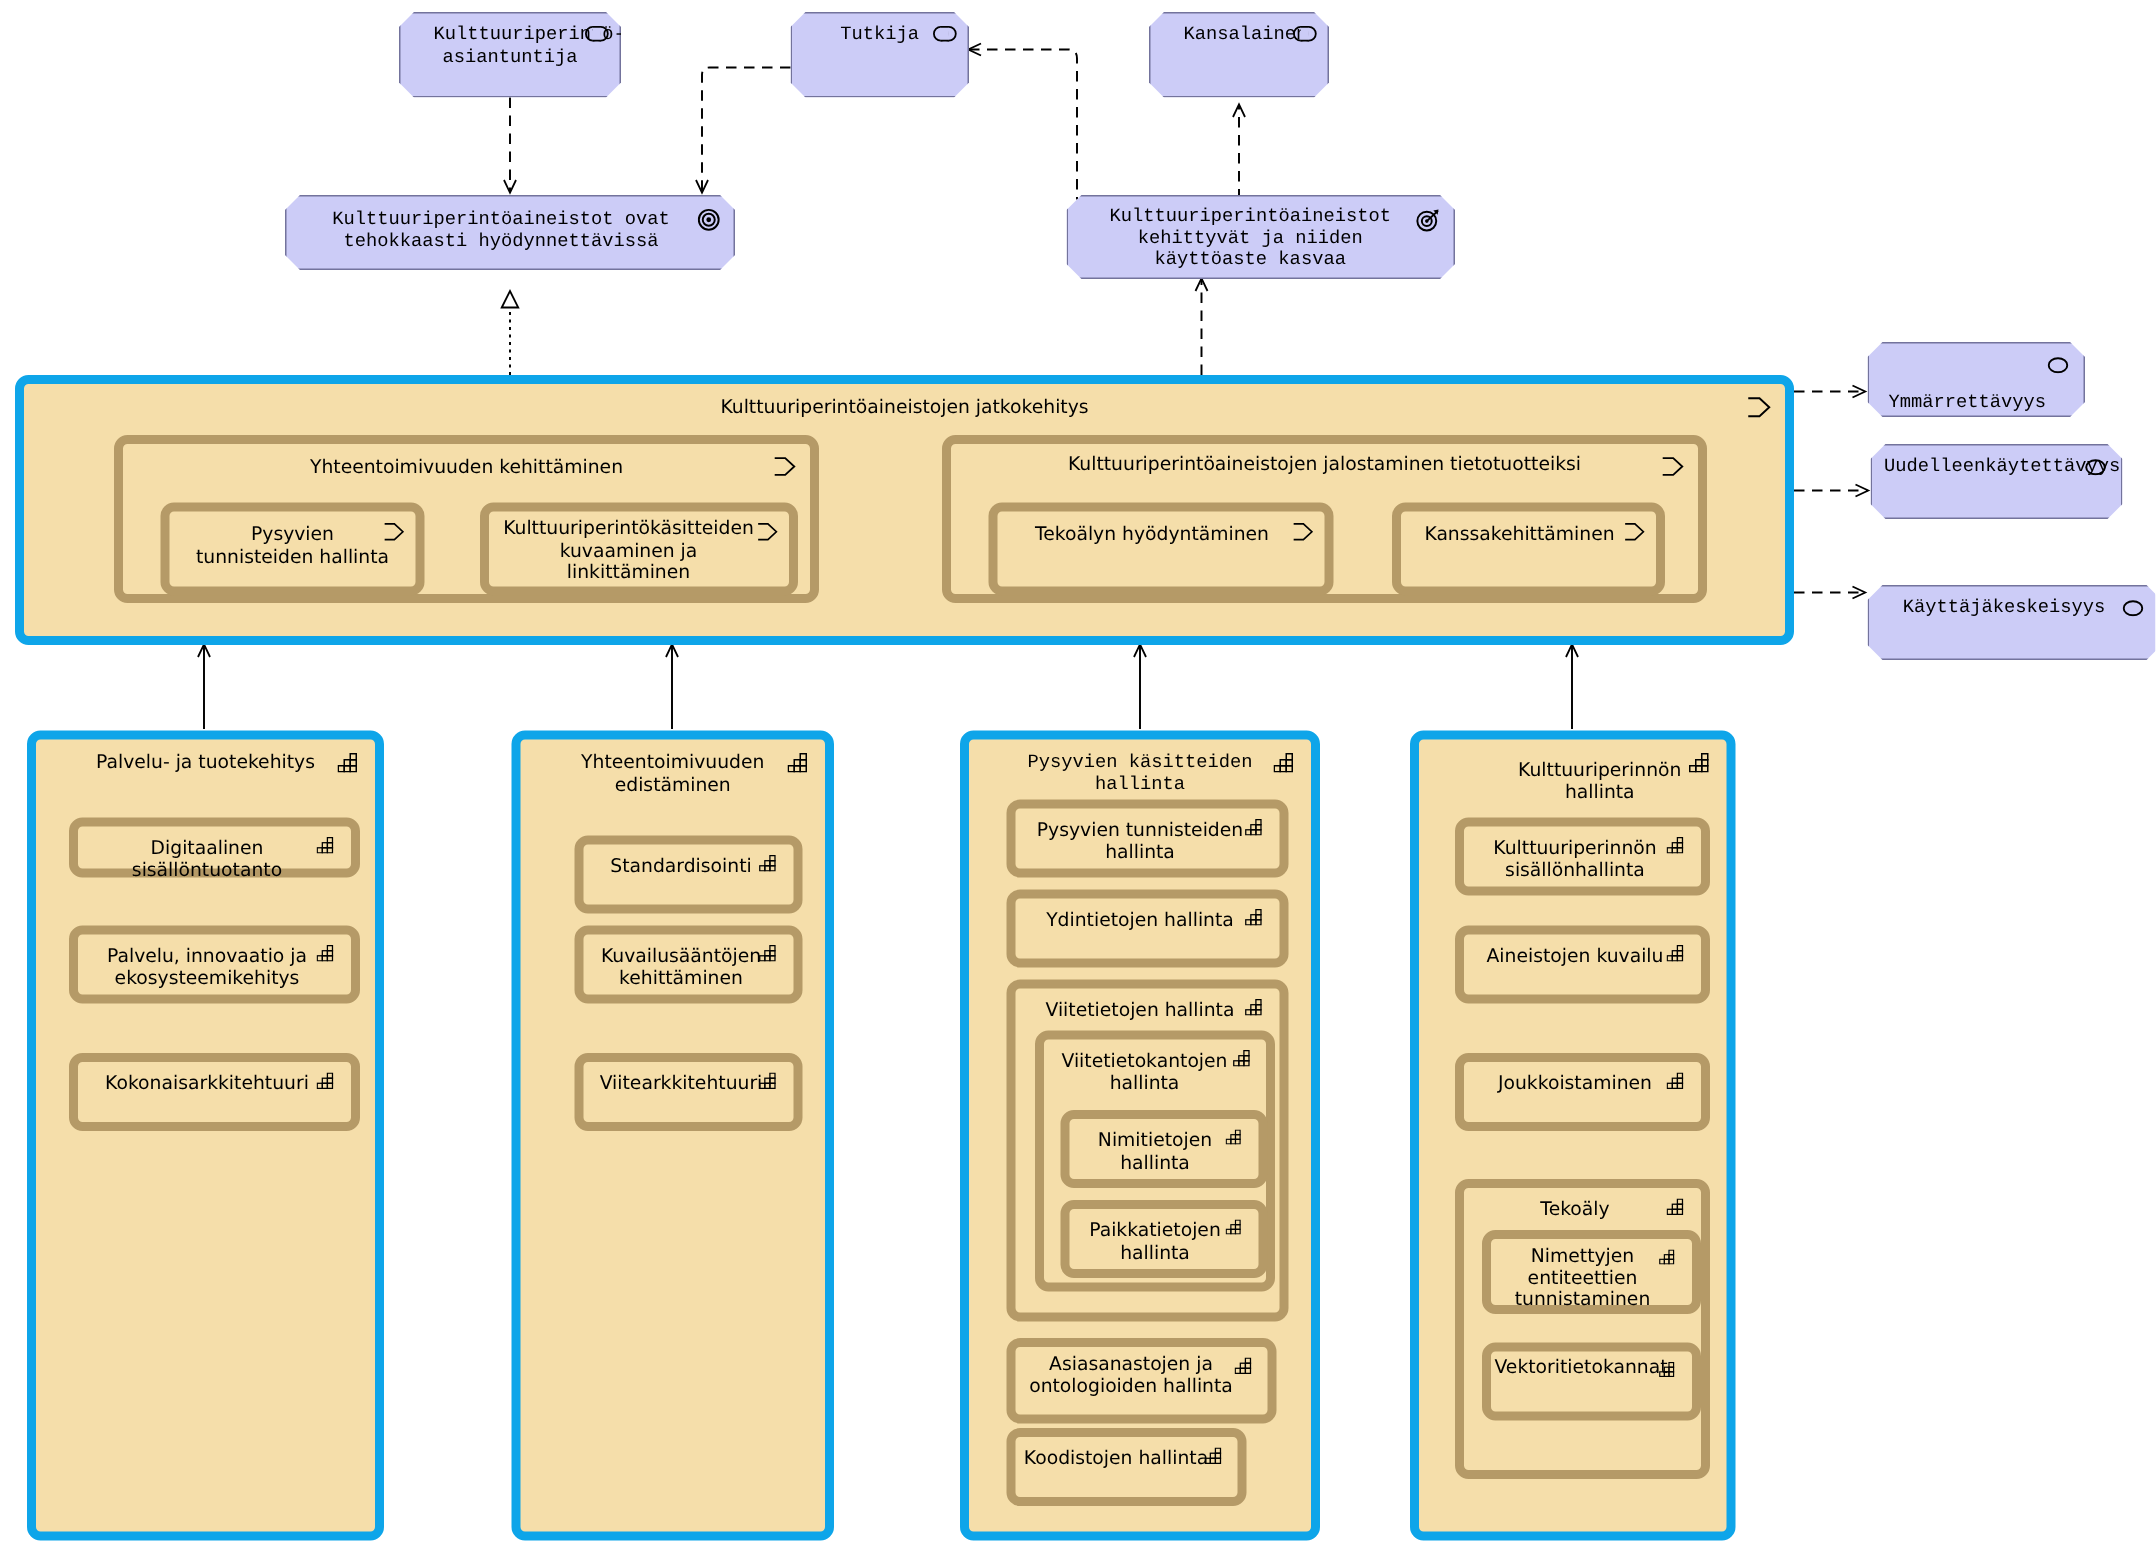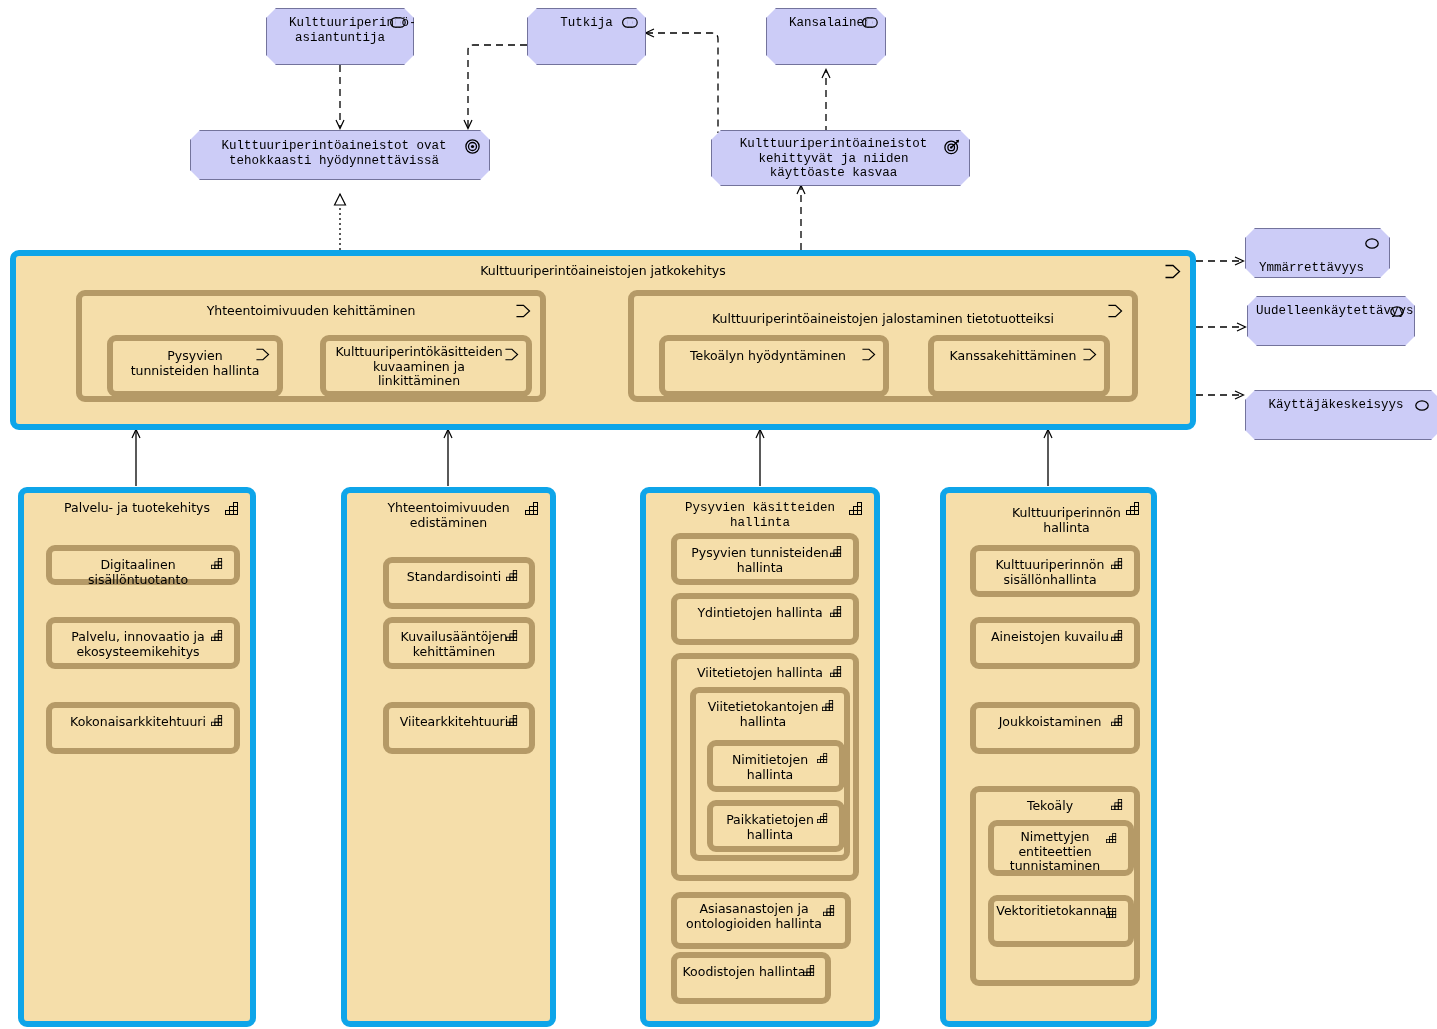--- a/index.html
+++ b/index.html
@@ -226,21 +226,21 @@
         <div class="label" style="top:4px;padding:0 22px 0 8px;">Kulttuuriperintökäsitteiden kuvaaminen ja linkittäminen</div>
         <span class="ico" style="top:7px;right:6px;">
           <svg width="15" height="13" viewBox="0 0 17 15">
               <path d="M1.5,1.5 L9,1.5 L15.5,7.5 L9,13.5 L1.5,13.5" fill="none" stroke="#000" stroke-width="1.3"></path>
             </svg>
         </span>
       </div>
     </div>
 
     <div class="node orange inner" style="left:612px;top:34px;width:510px;height:112px;">
-      <div class="label" style="top:16px;">Kulttuuriperintöaineistojen jalostaminen tietotuotteiksi</div>
+      <div class="label" style="top:6px;">Kulttuuriperintöaineistojen jalostaminen tietotuotteiksi</div>
       <span class="ico" style="top:8px;right:9px;">
         <svg width="16" height="14" viewBox="0 0 17 15">
             <path d="M1.5,1.5 L9,1.5 L15.5,7.5 L9,13.5 L1.5,13.5" fill="none" stroke="#000" stroke-width="1.3"></path>
           </svg>
       </span>
 
       <div class="node orange inner" style="left:25px;top:39px;width:230px;height:62px;">
         <div class="label" style="top:8px;padding:0 20px 0 8px;">Tekoälyn hyödyntäminen</div>
         <span class="ico" style="top:7px;right:6px;">
           <svg width="15" height="13" viewBox="0 0 17 15">

